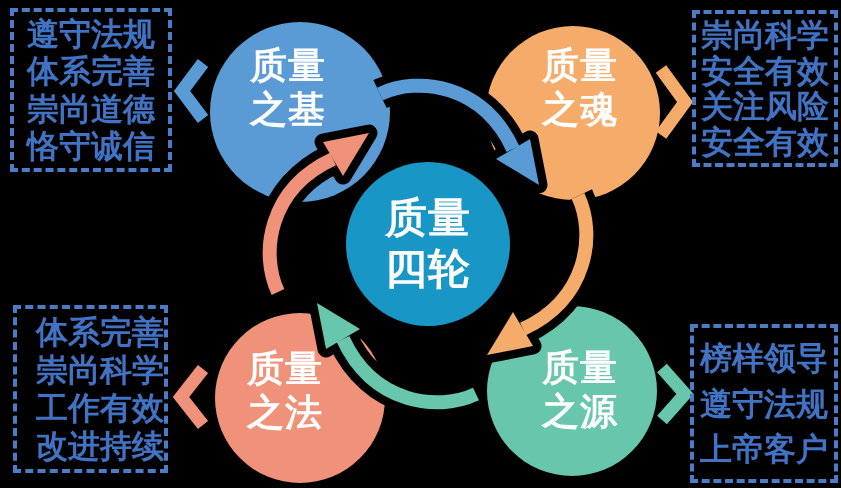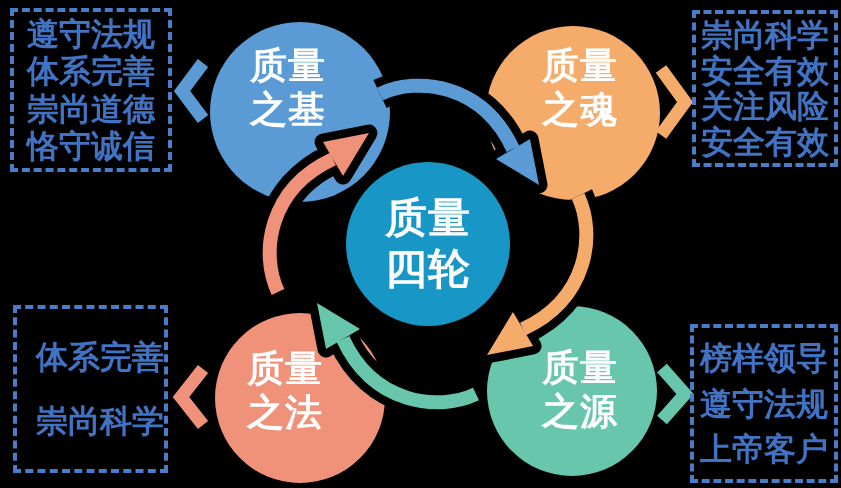--- a/index.html
+++ b/index.html
@@ -116,20 +116,22 @@
   </div>
   <div class="note" style="left:692px;top:10px;width:146px;height:157px;">
     <div class="note-line">崇尚科学</div>
     <div class="note-line">安全有效</div>
     <div class="note-line">关注风险</div>
     <div class="note-line">安全有效</div>
   </div>
   <div class="note" style="left:13px;top:305px;width:155px;height:168px;align-items:flex-end;">
     <div class="note-line">体系完善</div>
     <div class="note-line">崇尚科学</div>
+    <div class="note-line">工作有效</div>
+    <div class="note-line">改进持续</div>
   </div>
   <div class="note" style="left:690px;top:324px;width:148px;height:159px;">
     <div class="note-line">榜样领导</div>
     <div class="note-line">遵守法规</div>
     <div class="note-line">上帝客户</div>
   </div>
 
 </div>
 
 </body></html>

